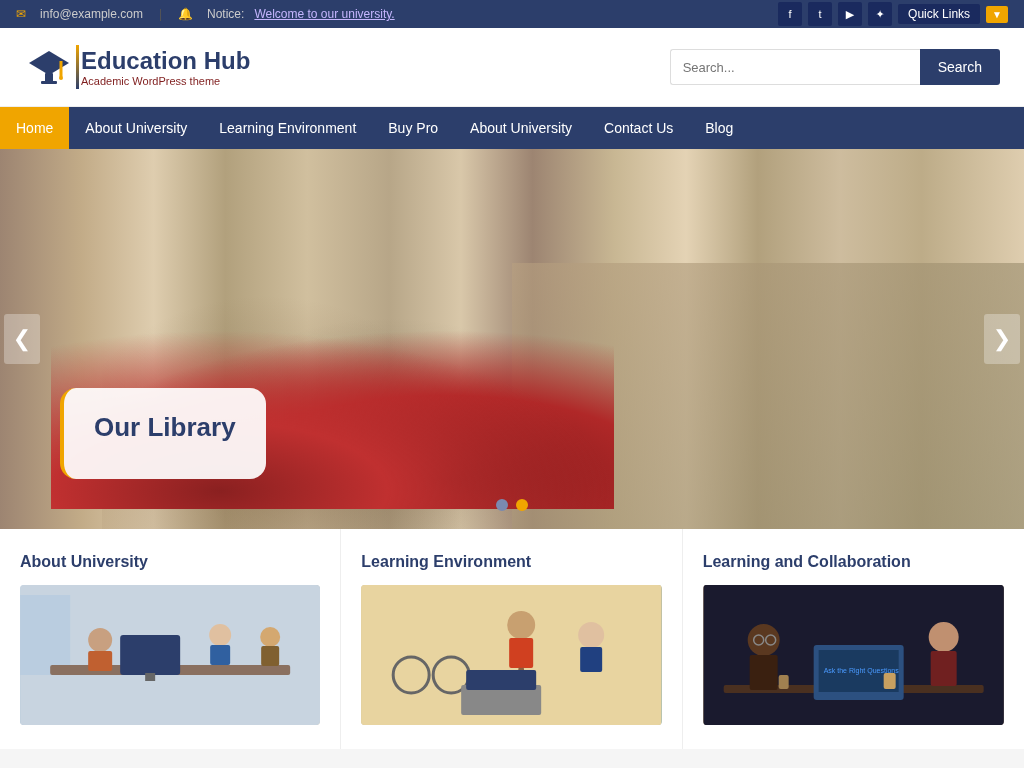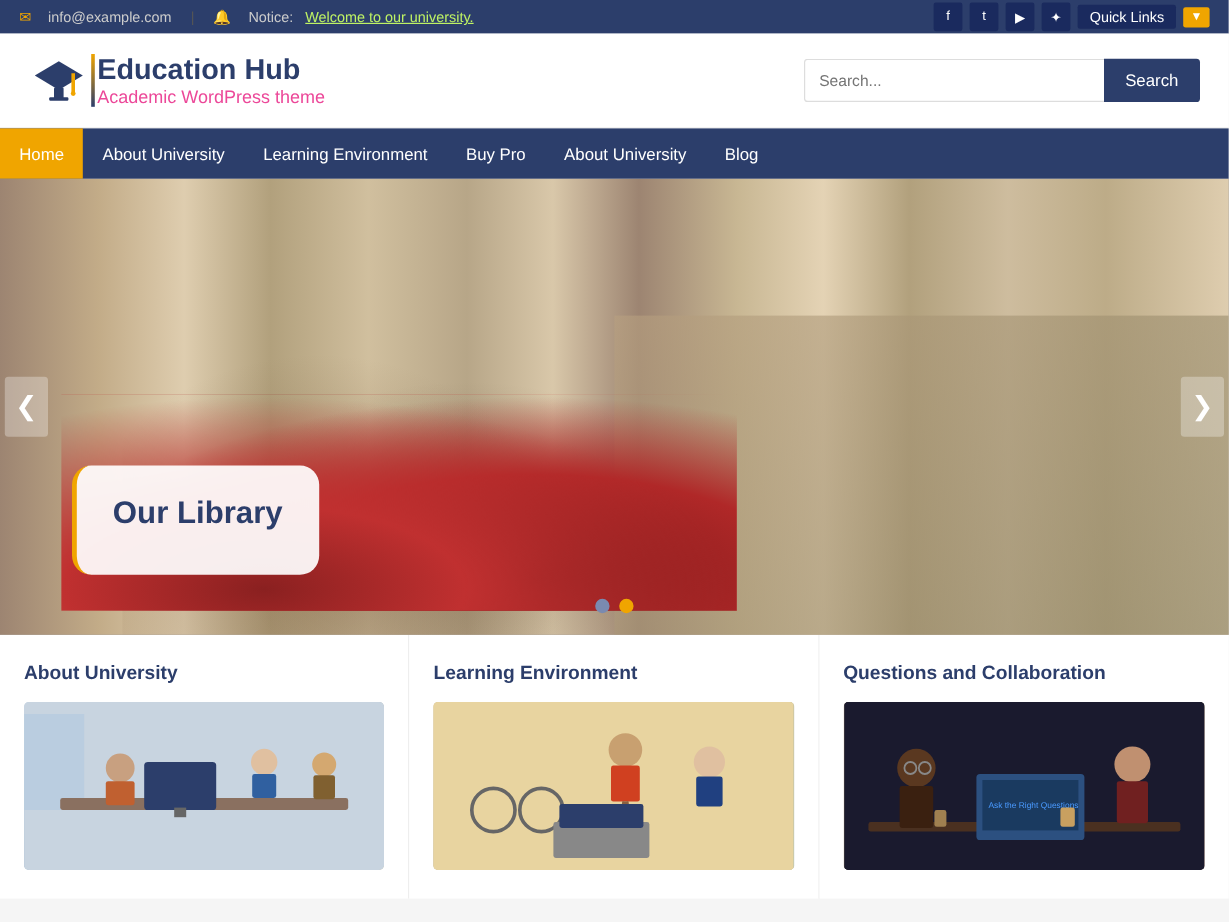--- a/index.html
+++ b/index.html
@@ -12,21 +12,21 @@
       font-size: 12px;
       padding: 0 16px;
       height: 28px;
       display: flex;
       align-items: center;
       justify-content: space-between;
     }
     .top-bar-left { display: flex; align-items: center; gap: 10px; }
     .top-bar-left .email-icon { color: #f0a500; margin-right: 4px; }
     .top-bar-left .notice-icon { color: #f0a500; margin-right: 4px; }
-    .top-bar-left a { color: #bef264; text-decoration: underline; }
+    .top-bar-left a { color: #c4b5fd; text-decoration: underline; }
     .top-bar-right { display: flex; align-items: center; gap: 6px; }
     .social-btn {
       width: 24px; height: 24px;
       background: #1a2a5e;
       border: none;
       color: #fff;
       font-size: 11px;
       cursor: pointer;
       display: flex; align-items: center; justify-content: center;
       border-radius: 2px;
@@ -57,21 +57,21 @@
       align-items: center;
       justify-content: space-between;
       border-bottom: 1px solid #eee;
     }
     .logo-area { display: flex; align-items: center; }
     .logo-icon {
       width: 50px; height: 50px;
       display: flex; align-items: center; justify-content: center;
     }
     .logo-text h1 { font-size: 24px; color: #2c3e6b; font-weight: bold; }
-    .logo-text p { font-size: 15px; color: #ec4899; }
+    .logo-text p { font-size: 11px; color: #7f1d1d; }
     .search-area { display: flex; align-items: center; margin-left: 18px; }
     .search-input {
       width: 250px; height: 36px;
       border: 1px solid #ddd;
       border-right: none;
       padding: 0 12px;
       font-size: 13px;
       color: #999;
       border-radius: 3px 0 0 3px;
       outline: none;
@@ -262,20 +262,21 @@
     <button class="search-btn">Search</button>
   </div>
 </div>
 
 <nav class="nav">
   <a class="nav-item active" href="#">Home</a>
   <a class="nav-item" href="#">About University</a>
   <a class="nav-item" href="#">Learning Environment</a>
   <a class="nav-item" href="#">Buy Pro</a>
   <a class="nav-item" href="#">About University</a>
+  <a class="nav-item" href="#">Contact Us</a>
   <a class="nav-item" href="#">Blog</a>
 </nav>
 
 <div class="hero">
 
   <div style="position:absolute;top:0;left:0;right:0;bottom:0;background:#c8b49a;">
 
     <div style="position:absolute;top:0;left:0;right:0;bottom:0;background:linear-gradient(to right, #8a7060 0%, #c0a880 8%, #e8d8b8 15%, #a89870 22%, #d4c4a0 30%, #b0a080 38%, #e0d0b0 45%, #8a7060 52%, #c8b890 60%, #f0e0c0 67%, #a89870 74%, #d0c0a0 82%, #b8a880 90%, #e8d8b8 100%);opacity:0.7;"></div>
 
     <div style="position:absolute;top:30%;left:50%;right:0;bottom:0;background:linear-gradient(135deg,#b8a080,#a09070,#888060);opacity:0.6;"></div>
@@ -349,21 +350,21 @@
           <rect x="105" y="85" width="70" height="20" fill="#2c3e6b" rx="2"></rect>
 
           <circle cx="230" cy="50" r="13" fill="#e0c0a0"></circle>
           <rect x="219" y="62" width="22" height="25" fill="#204080" rx="2"></rect>
         </svg>
       </div>
     </div>
   </div>
 
   <div class="bottom-section">
-    <h3>Questions and Collaboration</h3>
+    <h3>Learning and Collaboration</h3>
     <div class="section-image">
       <div class="img-research">
         <svg width="100%" height="100%" viewBox="0 0 300 140" xmlns="http://www.w3.org/2000/svg">
           <rect width="300" height="140" fill="#282828"></rect>
 
           <rect width="300" height="140" fill="#1a1a2e"></rect>
 
           <rect x="20" y="100" width="260" height="8" fill="#4a3020" rx="2"></rect>
 
           <rect x="110" y="60" width="90" height="55" fill="#2c5080" rx="3"></rect>

